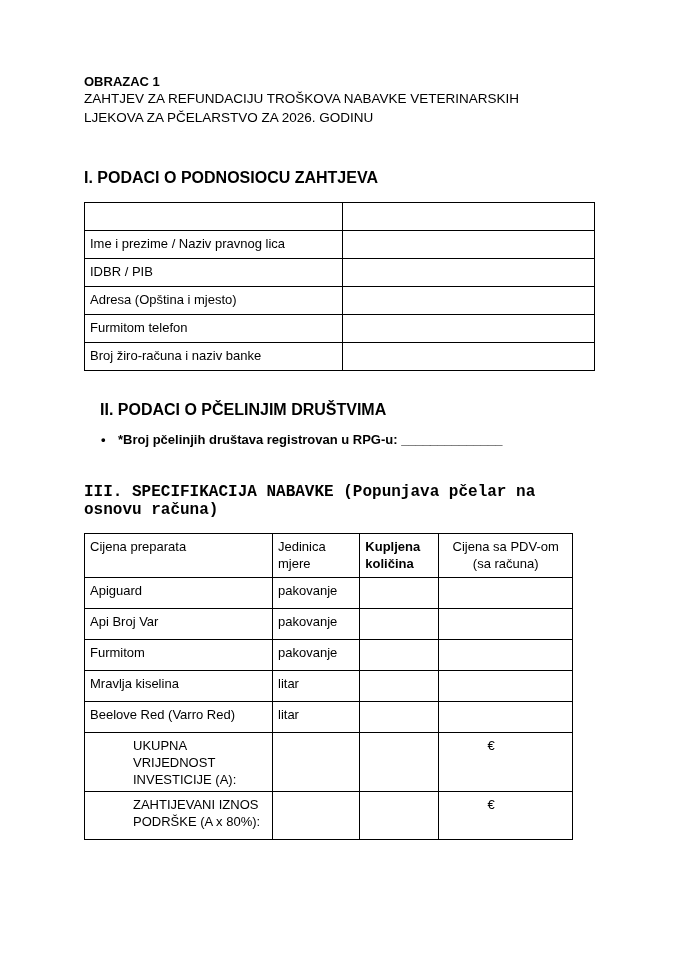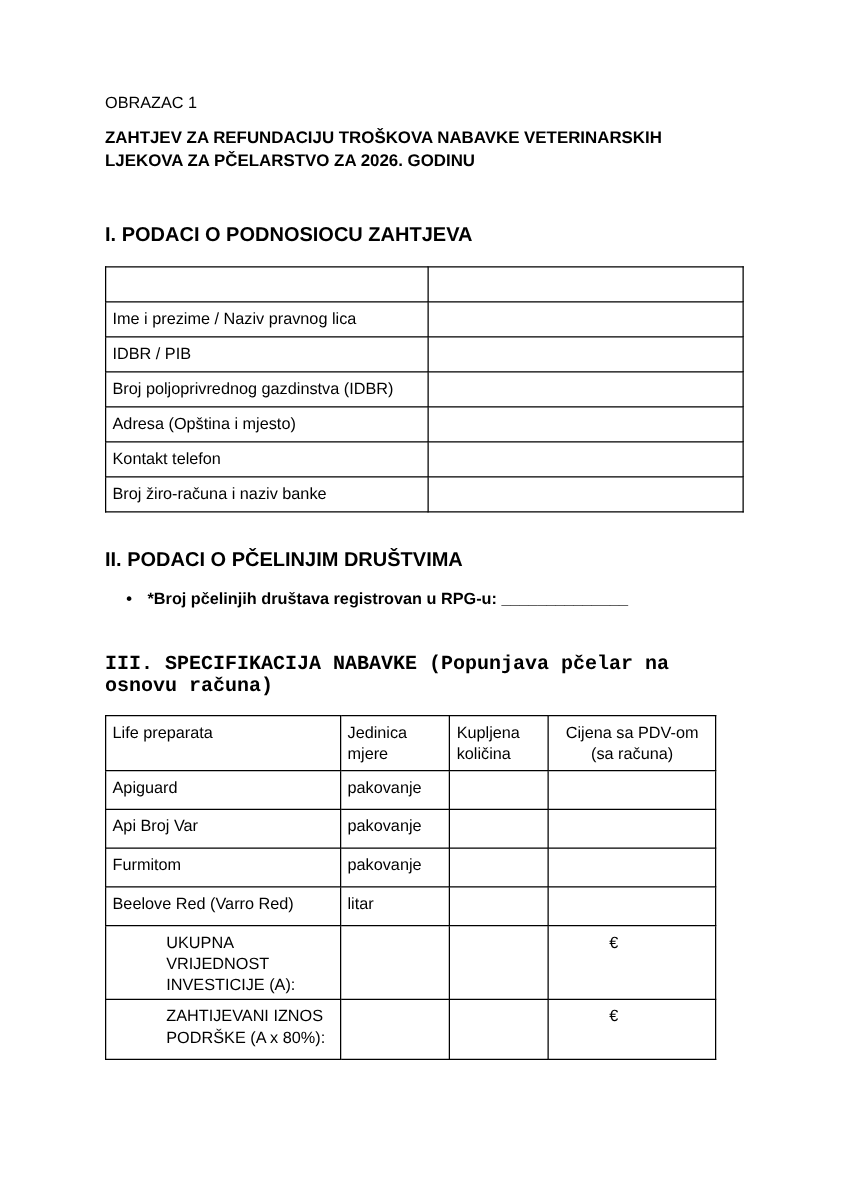--- a/index.html
+++ b/index.html
@@ -7,56 +7,55 @@
   body {
     width: 679px;
     height: 960px;
     font-family: "Liberation Sans", sans-serif;
     color: #000;
     overflow: hidden;
   }
   .page { padding: 74px 84px 0 84px; }
 
   .form-label {
-    font-weight: normal;
+    font-weight: bold;
     font-size: 13px;
-    margin-bottom: 11px;
   }
   .doc-title {
-    font-weight: bold;
+    font-weight: normal;
     font-size: 13.5px;
     line-height: 19px;
     margin-bottom: 42px;
   }
   .sec-heading {
     font-weight: bold;
     font-size: 16px;
   }
   .sec1-heading { margin-bottom: 15px; }
-  .sec2-heading { margin-top: 30px; margin-bottom: 13px; }
+  .sec2-heading { margin-top: 30px; margin-bottom: 13px; margin-left: 16px; }
   .sec3-heading { margin-top: 36px; margin-bottom: 14px; font-family: Liberation Mono, monospace; }
 
   table { border-collapse: collapse; table-layout: fixed; }
   td {
     border: 1px solid #000;
     vertical-align: top;
     padding: 4px 5px 3px 5px;
     font-size: 13px;
     line-height: 17px;
     overflow: hidden;
   }
 
   .t1 { width: 511px; padding-left: 42px; }
   .t1 .c1 { width: 258px; }
   .t1 td { height: 28px; }
 
   .t2 { width: 489px; }
   .t2 .col-name { width: 183px; }
   .t2 .col-unit { width: 85px; }
-  .t2 .col-qty  { width: 77px; }
+  .t2 .col-qty  { width: 77px; font-weight: bold; }
   .t2 .col-price{ width: 130px; text-align: center; }
   .t2 .hrow td { height: 44px; }
   .t2 .brow td { height: 31px; }
   .t2 .trow td { height: 48px; padding-left: 48px; }
 
   .bullet-row {
     display: flex;
     padding-left: 17px;
     font-size: 13px;
     font-weight: bold;
@@ -83,29 +82,25 @@
     </tr>
     <tr>
       <td class="c1">Ime i prezime / Naziv pravnog lica</td>
       <td></td>
     </tr>
     <tr>
       <td class="c1">IDBR / PIB</td>
       <td></td>
     </tr>
     <tr>
-      <td class="c1">Broj poljoprivrednog gazdinstva (IDBR)</td>
-      <td></td>
-    </tr>
-    <tr>
       <td class="c1">Adresa (Opština i mjesto)</td>
       <td></td>
     </tr>
     <tr>
-      <td class="c1">Kontakt telefon</td>
+      <td class="c1">Furmitom telefon</td>
       <td></td>
     </tr>
     <tr>
       <td class="c1">Broj žiro-računa i naziv banke</td>
       <td></td>
     </tr>
   </tbody>
     </table>
 
   <p class="sec-heading sec2-heading">II. PODACI O PČELINJIM DRUŠTVIMA</p>
@@ -113,40 +108,46 @@
   <div class="bullet-row">
     <span class="marker">•</span>
     <span><span>*Broj pčelinjih društava registrovan u RPG-u:</span>&nbsp;<span class="blank-line">______________</span></span>
   </div>
 
   <p class="sec-heading sec3-heading">III. SPECIFIKACIJA NABAVKE (Popunjava pčelar na osnovu računa)</p>
 
   <table class="t2">
     <tbody>
         <tr class="hrow">
-      <td class="col-name">Life preparata</td>
+      <td class="col-name">Cijena preparata</td>
       <td class="col-unit">Jedinica mjere</td>
       <td class="col-qty">Kupljena količina</td>
       <td class="col-price">Cijena sa PDV-om (sa računa)</td>
     </tr>
     <tr class="brow">
       <td>Apiguard</td>
       <td>pakovanje</td>
       <td></td>
       <td></td>
     </tr>
     <tr class="brow">
       <td>Api Broj Var</td>
       <td>pakovanje</td>
       <td></td>
       <td></td>
     </tr>
     <tr class="brow">
       <td>Furmitom</td>
       <td>pakovanje</td>
+      <td></td>
+      <td></td>
+    </tr>
+    <tr class="brow">
+      <td>Mravlja kiselina</td>
+      <td>litar</td>
       <td></td>
       <td></td>
     </tr>
     <tr class="brow">
       <td>Beelove Red (Varro Red)</td>
       <td>litar</td>
       <td></td>
       <td></td>
     </tr>
     <tr class="trow">

